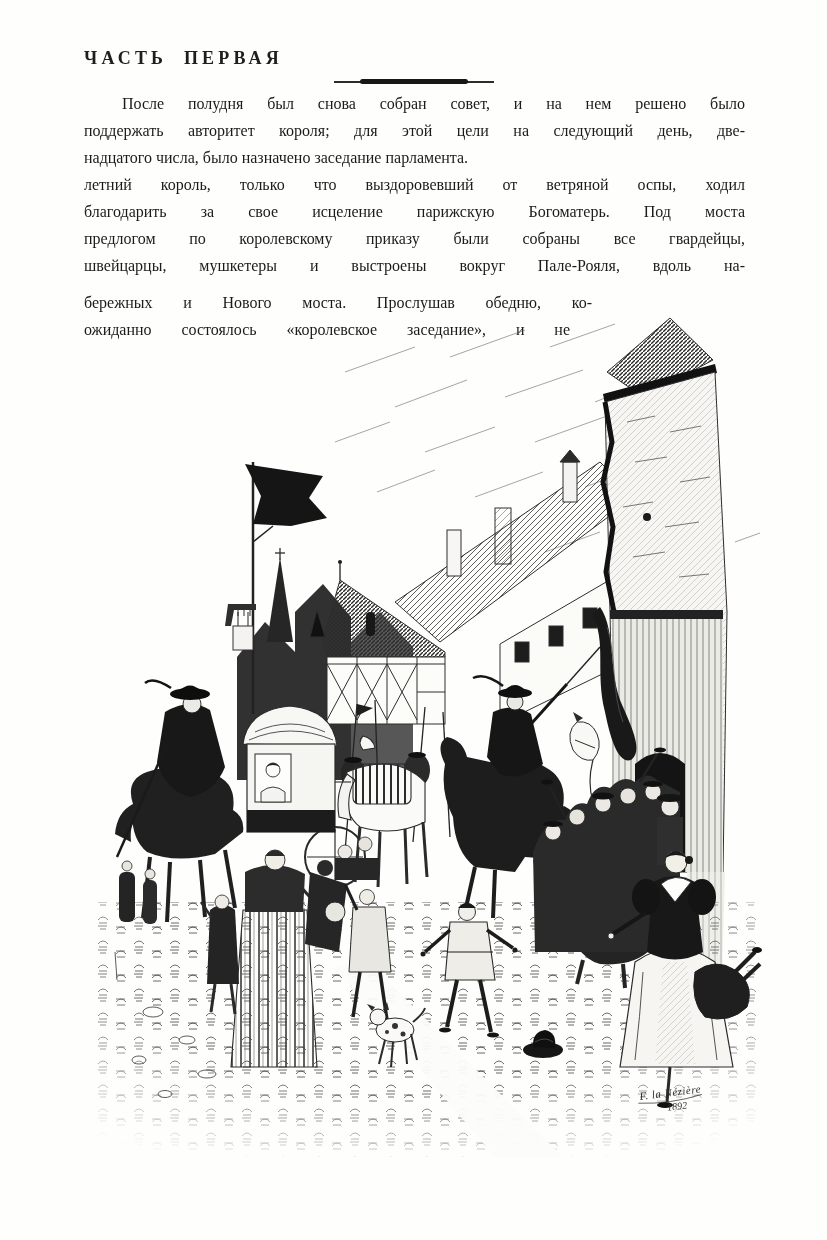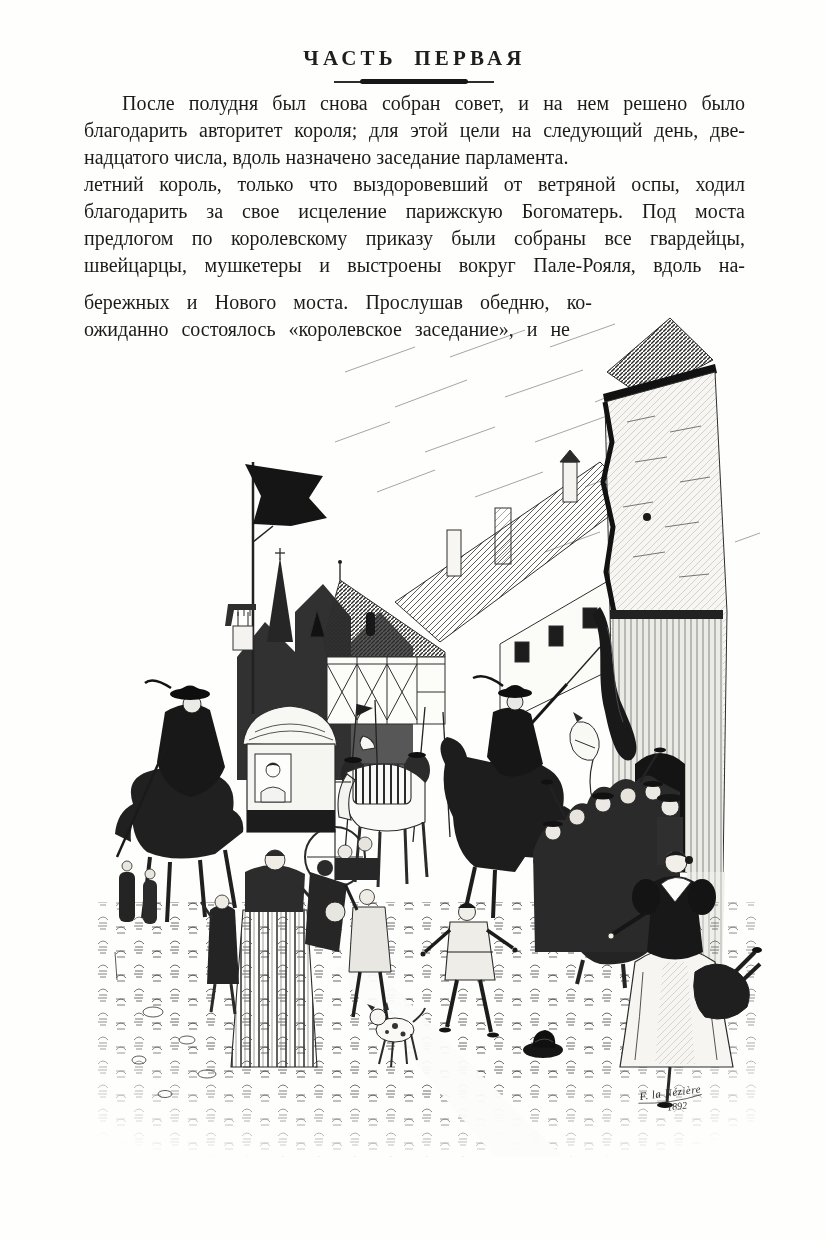--- a/index.html
+++ b/index.html
@@ -5,30 +5,30 @@
   html,body{margin:0;padding:0;}
   body{
     width:827px;height:1240px;position:relative;overflow:hidden;
     background:#fdfdfb;
     font-family:"Liberation Serif", serif;
     color:#1c1c1c;
   }
   .page{position:absolute;inset:0;background:#fefefd;}
   .header-title{
     position:absolute;left:84px;top:48px;width:661px;
-    text-align:center;
-    font-weight:bold;font-size:21px;line-height:20px;
+    text-align:left;
+    font-weight:bold;font-size:18px;line-height:20px;
     letter-spacing:4.2px;word-spacing:8px;color:#1e1e1e;
   }
   .divider{position:absolute;left:334px;top:79px;width:160px;height:6px;}
   .divider .thin{position:absolute;top:2px;left:0;right:0;height:1.6px;background:#2c2c2c;}
   .divider .thick{position:absolute;top:0;left:26px;right:26px;height:5px;background:#171717;border-radius:2.5px;}
   .textcol{
     position:absolute;left:84px;top:90px;width:661px;
-    font-size:20px;line-height:27px;color:#1b1b1b;
+    font-size:16px;line-height:27px;color:#1b1b1b;
   }
   .line{height:27px;overflow:hidden;text-align:justify;text-align-last:justify;}
   .line.indent{text-indent:38px;}
   .line.last{text-align:left;text-align-last:left;}
   .line.n1{width:508px;margin-top:10px;}
   .line.n2{width:496px;}
   .line.n3{width:486px;}
   .fig{position:absolute;left:95px;top:312px;width:667px;height:845px;}
   .fig svg{display:block;width:667px;height:845px;}
 </style>
@@ -39,22 +39,22 @@
 
   <div class="header-title">ЧАСТЬ ПЕРВАЯ</div>
 
   <div class="divider">
     <span class="thin"></span>
     <span class="thick"></span>
   </div>
 
   <div class="textcol">
     <div class="line indent">После полудня был снова собран совет, и на нем решено было</div>
-    <div class="line">благодарить авторитет короля; для этой цели на следующий день, две-</div>
-    <div class="line last">надцатого числа, вдоль назначено заседание парламента.</div>
+    <div class="line">поддержать авторитет короля; для этой цели на следующий день, две-</div>
+    <div class="line last">надцатого числа, было назначено заседание парламента.</div>
     <div class="line">летний король, только что выздоровевший от ветряной оспы, ходил</div>
     <div class="line">благодарить за свое исцеление парижскую Богоматерь. Под моста</div>
     <div class="line">предлогом по королевскому приказу были собраны все гвардейцы,</div>
     <div class="line">швейцарцы, мушкетеры и выстроены вокруг Пале-Рояля, вдоль на-</div>
     <div class="line n1">бережных и Нового моста. Прослушав обедню, ко-</div>
     <div class="line n3">ожиданно состоялось «королевское заседание», и не</div>
   </div>
 
   <figure class="fig" style="margin:0">
     <svg viewBox="0 0 667 845" xmlns="http://www.w3.org/2000/svg">

